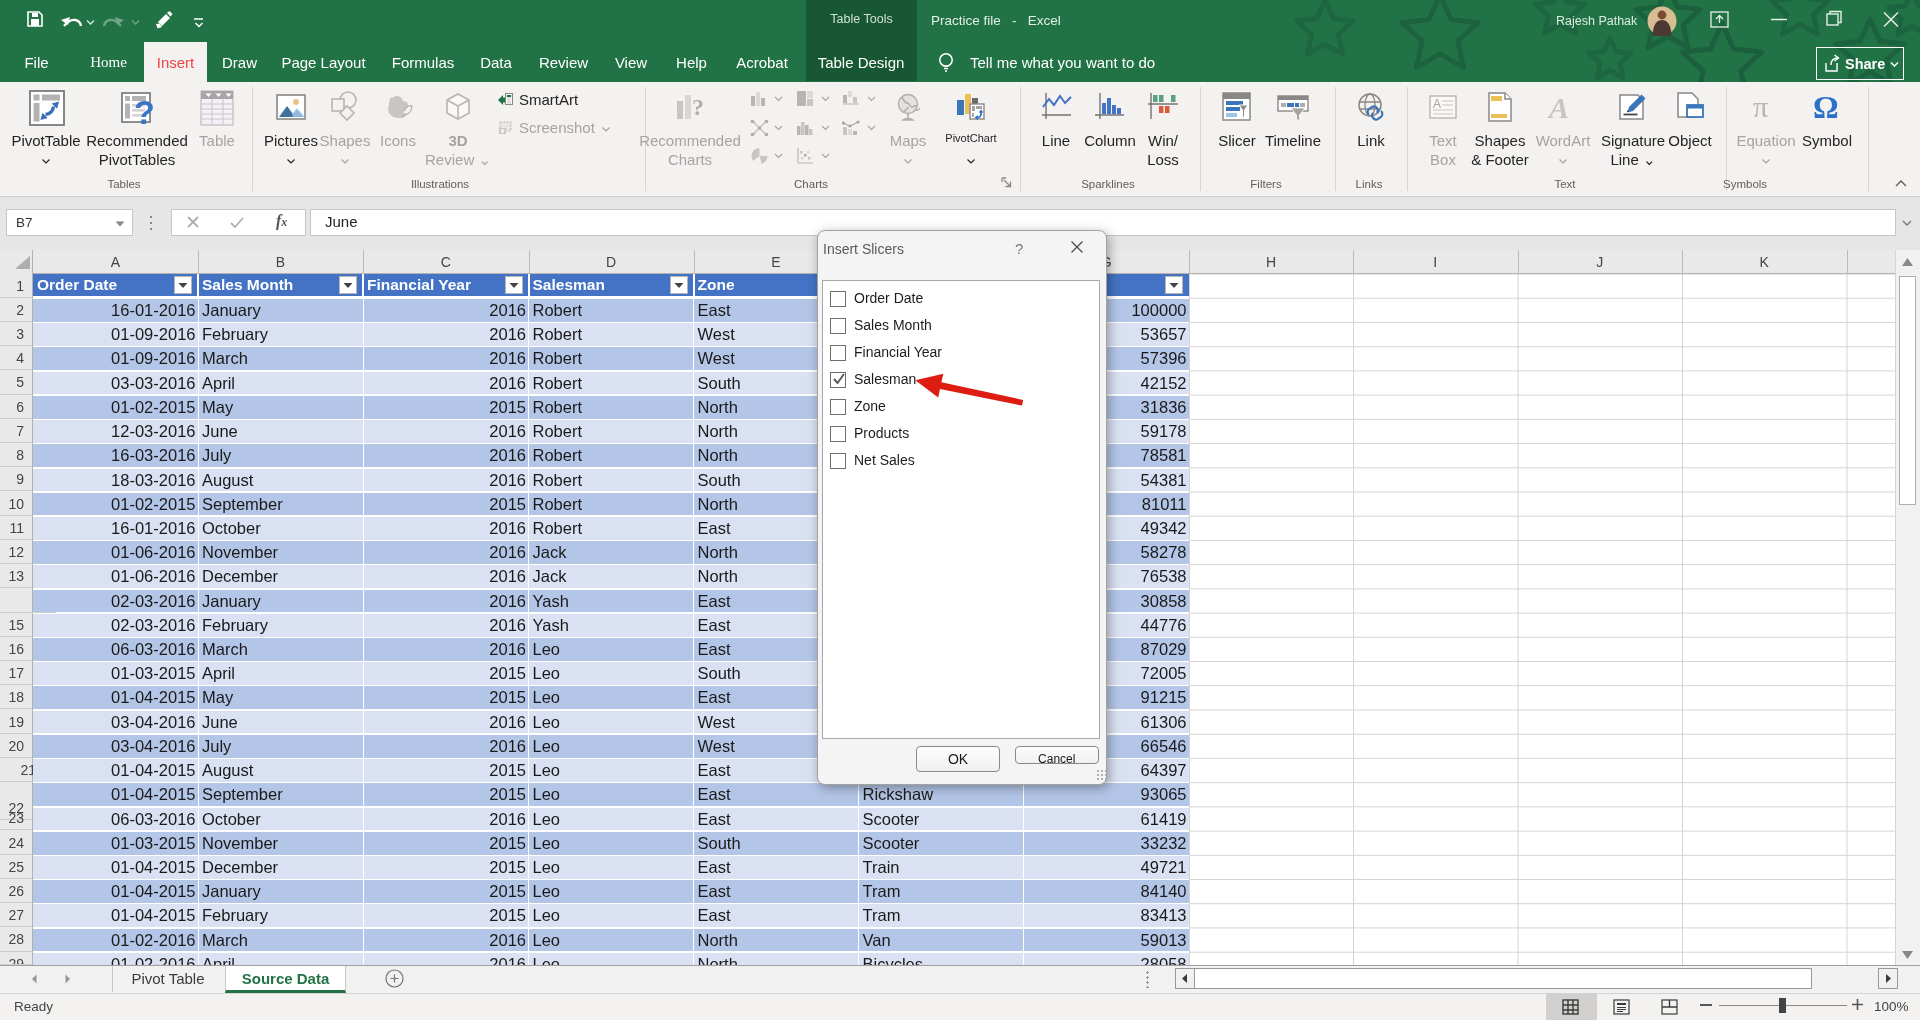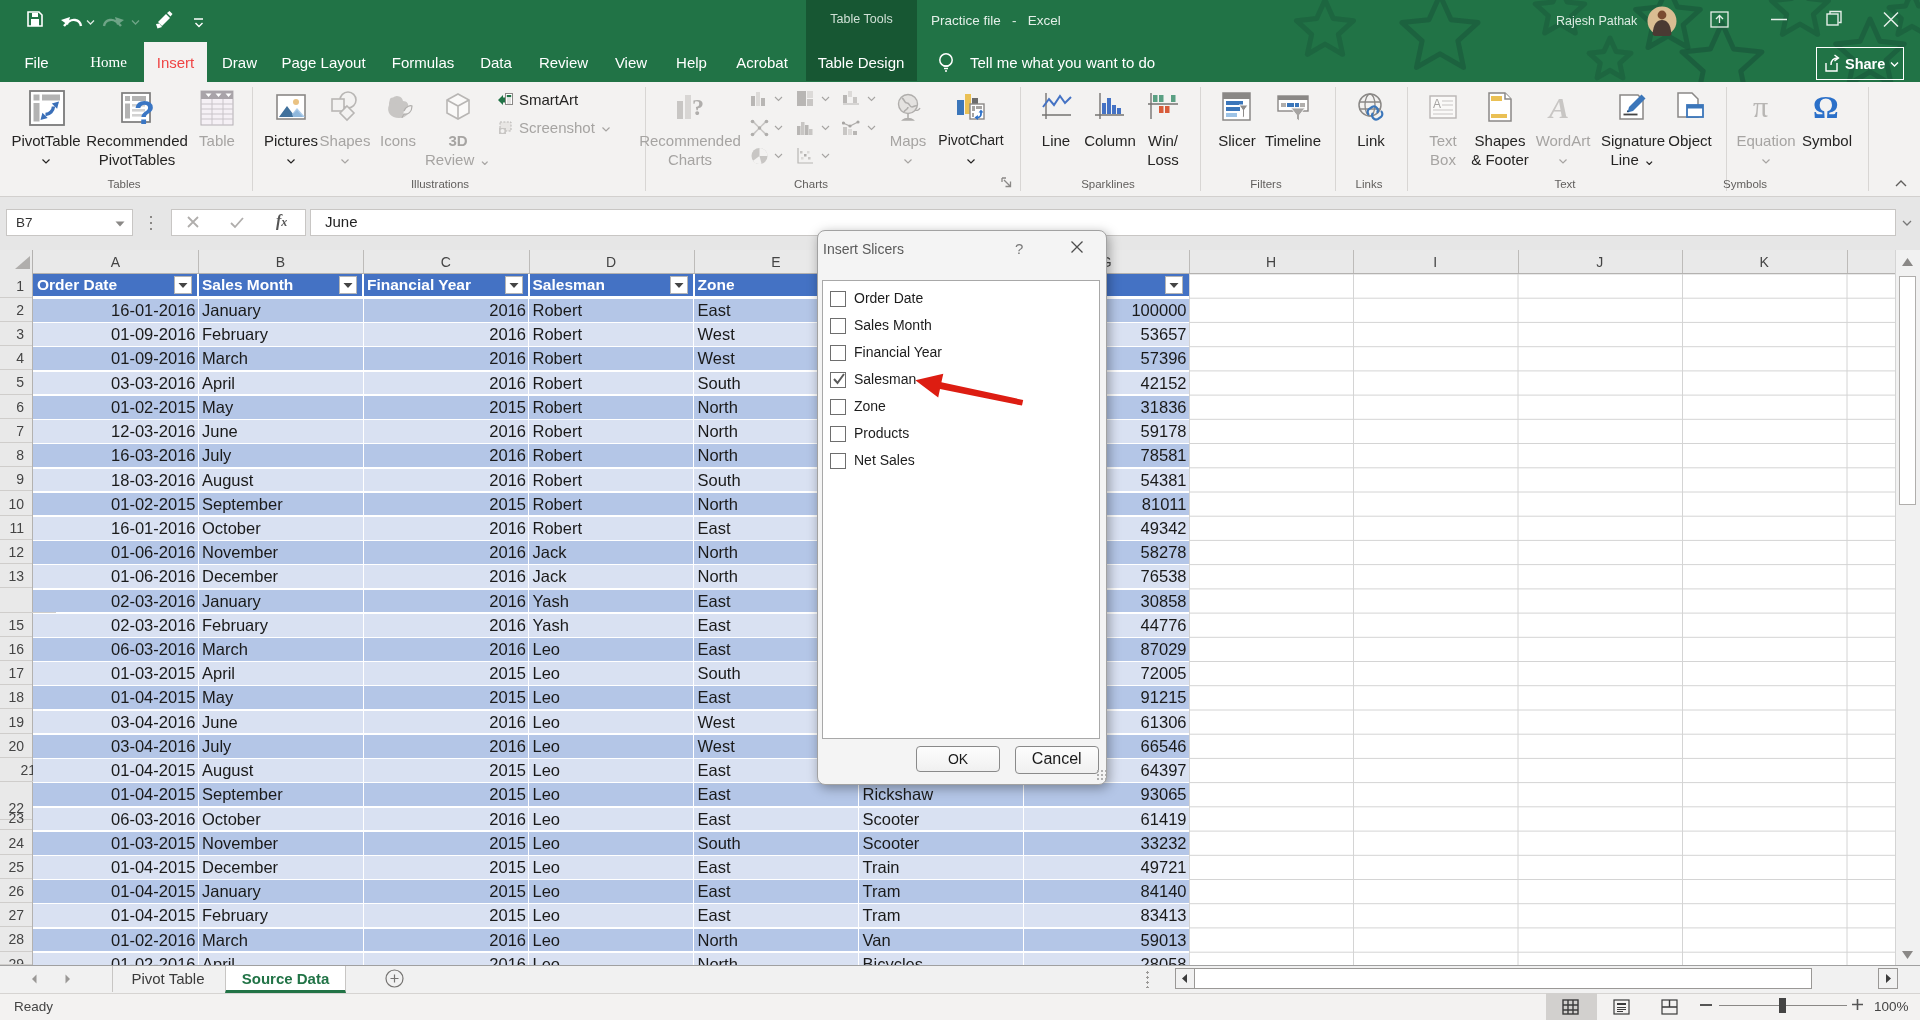--- a/index.html
+++ b/index.html
@@ -272,21 +272,21 @@
 <rect x="10" y="3" width="6" height="20" fill="#eac054"></rect>
 <rect x="17" y="7" width="6" height="7" fill="#6c6c6c"></rect>
 <rect x="15" y="13" width="14" height="15" fill="#fff" stroke="#8a8886" stroke-width="1.4"></rect>
 <rect x="17" y="15" width="3" height="5" fill="#a6a4a2"></rect>
 <rect x="21" y="15" width="6" height="3" fill="#a6a4a2"></rect>
 <path d="M26 20 v3 a3.5 3.5 0 0 1 -3.5 3.5" fill="none" stroke="#2b70c9" stroke-width="1.8"></path>
 <path d="M26 18.5 l-2.4 3 h4.8 z" fill="#2b70c9"></path>
 <path d="M19.5 26.5 l3.4 -2.6 v5.2 z" fill="#2b70c9"></path>
 <rect x="17" y="22" width="2" height="4" fill="#a6a4a2"></rect>
 </svg>
-<div class="a" style="left:906px;top:131.5px;width:130px;text-align:center;font-size:14px;color:#252423;">PivotChart</div>
+<div class="a" style="left:906px;top:131.5px;width:130px;text-align:center;font-size:11px;color:#252423;">PivotChart</div>
 <svg class="a" style="left:966px;top:157.5px;width:10px;height:7px" viewBox="0 0 10 7">
       <path d="M1.5 1.5 l3.5 3.5 l3.5 -3.5" fill="none" stroke="#252423" stroke-width="1.2"></path>
     </svg>
 <svg class="a" style="left:1000px;top:176px;width:13px;height:13px" viewBox="0 0 13 13">
       <path d="M2 2 h4 M2 2 v4 M4 4 l6 6 M10.5 5.5 l0 5 l-5 0" stroke="#8a8886" stroke-width="1.3" fill="none"></path>
     </svg>
 <svg class="a" style="left:1041px;top:91px;width:32px;height:32px" viewBox="0 0 32 32">
 <path d="M5 2 v26 M1 24 h29" stroke="#767472" stroke-width="1.4"></path>
 <path d="M2 16 l6 -8 l5 6 l6 -9 l5 7 l6 -6" fill="none" stroke="#4472c4" stroke-width="2"></path>
 </svg>
@@ -937,21 +937,21 @@
 <div class="a" style="left:830px;top:398.5px;width:16px;height:16px;background:#fff;border:1.5px solid #6e6e6e;box-sizing:border-box;"></div>
 <div class="a" style="left:854px;top:398.0px;font-size:14px;color:#1c1c1c;">Zone</div>
 <div class="a" style="left:830px;top:425.5px;width:16px;height:16px;background:#fff;border:1.5px solid #6e6e6e;box-sizing:border-box;"></div>
 <div class="a" style="left:854px;top:425.0px;font-size:14px;color:#1c1c1c;">Products</div>
 <div class="a" style="left:830px;top:452.5px;width:16px;height:16px;background:#fff;border:1.5px solid #6e6e6e;box-sizing:border-box;"></div>
 <div class="a" style="left:854px;top:452.0px;font-size:14px;color:#1c1c1c;">Net Sales</div>
 <svg class="a" style="left:831px;top:371px;width:15px;height:16px" viewBox="0 0 15 16">
       <path d="M3 8 l3.5 4 l6.5 -9" fill="none" stroke="#5a5a5a" stroke-width="2"></path>
     </svg>
 <div class="a" style="left:916px;top:745.5px;width:84px;height:26.5px;background:linear-gradient(#fdfdfd,#f0f0f0);border:1px solid #8a8a8a;border-radius:4px;box-sizing:border-box;text-align:center;font-size:14px;color:#1a1a1a;line-height:24px;">OK</div>
-<div class="a" style="left:1014.5px;top:745.5px;width:84.5px;height:28px;background:linear-gradient(#fdfdfd,#f0f0f0);border:1px solid #8a8a8a;border-radius:4px;box-sizing:border-box;text-align:center;font-size:16px;color:#1a1a1a;line-height:24px;">Cancel</div>
+<div class="a" style="left:1014.5px;top:745.5px;width:84.5px;height:18px;background:linear-gradient(#fdfdfd,#f0f0f0);border:1px solid #8a8a8a;border-radius:4px;box-sizing:border-box;text-align:center;font-size:12px;color:#1a1a1a;line-height:24px;">Cancel</div>
 <div class="a" style="left:1096px;top:769px;width:10px;height:12px;background-image:radial-gradient(circle,#b0b0b0 1.2px,transparent 1.4px);background-size:4px 4px;"></div>
 <svg class="a" style="left:907px;top:362px;width:125px;height:50px" viewBox="0 0 125 50">
 <path d="M8.3,18.3 L36.3,11.7 L34.4,20.3 L116.2,38.0 L115.0,43.6 L33.0,27.0 L31.2,35.6 Z" fill="#dd1d12"></path>
 </svg>
 <div class="a" style="left:0;top:965px;width:1920px;height:28px;background:#f1f1f1;border-top:1px solid #a0a0a0;box-sizing:border-box;"></div>
 <svg class="a" style="left:28px;top:972px;width:50px;height:14px" viewBox="0 0 50 14">
       <path d="M8.5 2.5 L4 7 L8.5 11.5 z" fill="#9a9896"></path>
       <path d="M37.5 2.5 L42 7 L37.5 11.5 z" fill="#9a9896"></path>
     </svg>
 <div class="a" style="left:112px;top:966px;width:1px;height:26px;background:#c8c6c4;"></div>

